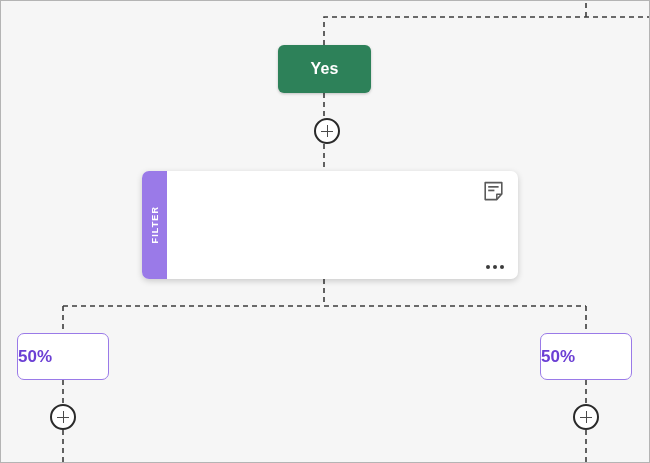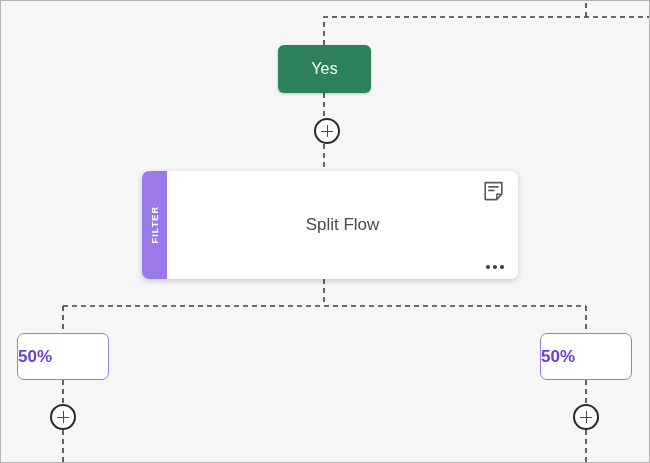--- a/index.html
+++ b/index.html
@@ -39,21 +39,21 @@
     background: #2d8159;
     display: flex;
     align-items: center;
     justify-content: center;
     box-shadow: 0 1px 3px rgba(0,0,0,0.22);
     cursor: pointer;
   }
   .yes-node .label {
     color: #ffffff;
     font-size: 16px;
-    font-weight: normal;
+    font-weight: bold;
     letter-spacing: 0.2px;
   }
 
   
   .plus {
     position: absolute;
     width: 26px;
     height: 26px;
     border-radius: 50%;
     background: #ffffff;
@@ -208,21 +208,20 @@
     <span class="label">Yes</span>
   </div>
 
   <div class="plus" id="plus-top"></div>
 
   <div class="card">
     <div class="card-tab">
       <span class="tab-text">FILTER</span>
     </div>
     <div class="card-body">
-      <span class="card-title">Split Flow</span>
 
       <span class="note-icon">
         <svg viewBox="0 0 21 21" width="21" height="21" xmlns="http://www.w3.org/2000/svg">
           <path d="M2.2,1.6 H18.8 V13.0 L13.6,18.6 H2.2 Z" fill="#ffffff" stroke="#5a5a5a" stroke-width="1.6" stroke-linejoin="round"></path>
           <path d="M13.8,18.5 L13.8,13.2 L18.7,13.2" fill="none" stroke="#5a5a5a" stroke-width="1.5" stroke-linejoin="round"></path>
           <rect x="5.2" y="5.0" width="10.4" height="1.7" fill="#5a5a5a"></rect>
           <rect x="5.2" y="8.6" width="6.2" height="1.7" fill="#5a5a5a"></rect>
         </svg>
       </span>
 

